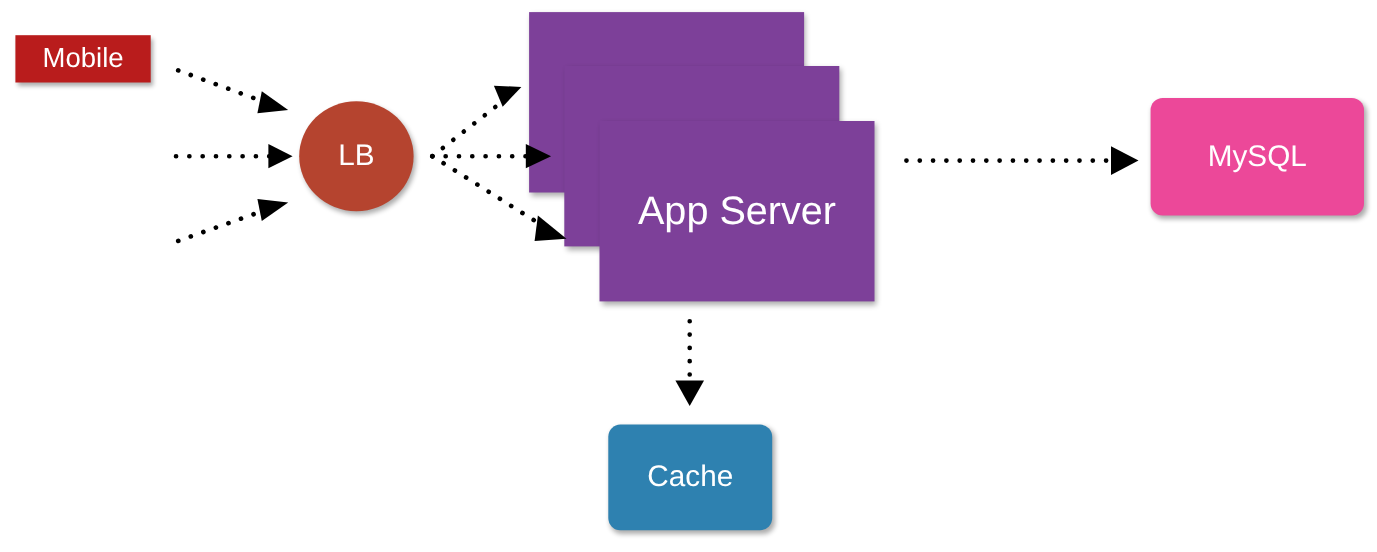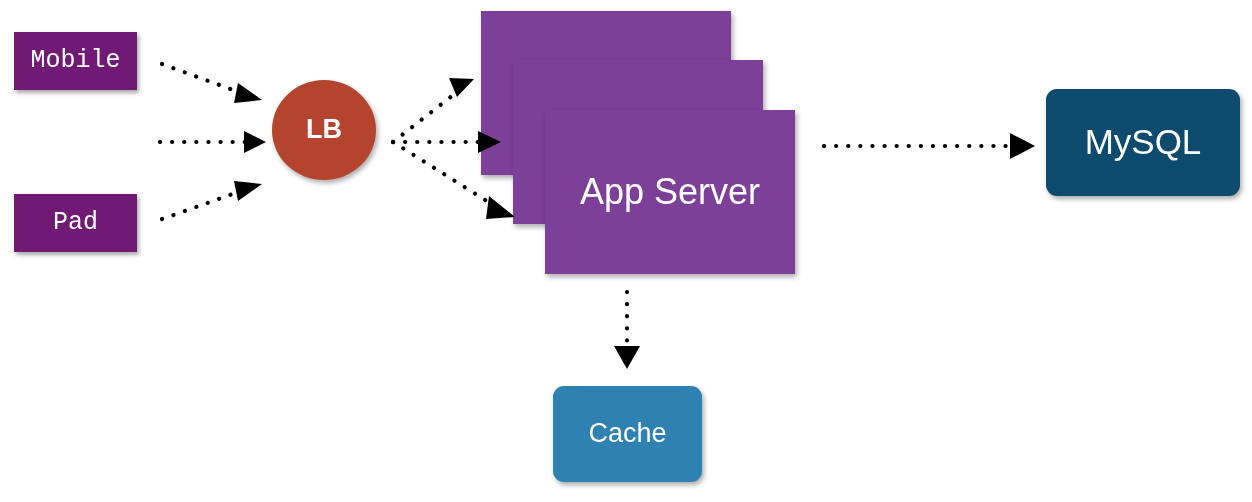--- a/index.html
+++ b/index.html
@@ -31,42 +31,40 @@
     user-select: none;
   }
   .node-label {
     display: block;
     white-space: nowrap;
   }
 
   
   .client {
     width: 123px;
-    height: 58px;
-    background: #701a75;
+    height: 43px;
+    background: #b91c1c;
     border-radius: 0;
     font-size: 25px;
     box-shadow: 2px 3px 4px rgba(0,0,0,0.33);
-    font-family: Liberation Mono, monospace;
   }
   #client-mobile { left: 14px; top: 32px; }
   #client-pc     { left: 14px; top: 113px; }
   #client-pad    { left: 14px; top: 194px; }
 
   
   #node-lb {
     left: 272px;
-    top: 80px;
+    top: 92px;
     width: 104px;
     height: 100px;
     border-radius: 50%;
     background: #b5442f;
     font-size: 27px;
     box-shadow: 2px 3px 5px rgba(0,0,0,0.33);
-    font-weight: bold;
   }
 
   
   .appserver {
     width: 250px;
     height: 164px;
     background: #7d4099;
     border-radius: 0;
     font-size: 36px;
     box-shadow: 2px 3px 5px rgba(0,0,0,0.33);
@@ -75,22 +73,22 @@
   #app-server-2 { left: 513px; top: 60px;  z-index: 4; }
   #app-server-3 { left: 545px; top: 110px; z-index: 5; }
 
   
   #node-mysql {
     left: 1046px;
     top: 89px;
     width: 194px;
     height: 107px;
     border-radius: 11px;
-    background: #0c4a6e;
-    font-size: 35px;
+    background: #ec4899;
+    font-size: 27px;
     box-shadow: 2px 3px 5px rgba(0,0,0,0.33);
   }
   #node-cache {
     left: 553px;
     top: 386px;
     width: 149px;
     height: 96px;
     border-radius: 11px;
     background: #2e81b0;
     font-size: 27px;
@@ -162,23 +160,20 @@
       <line class="edge-line" x1="627" y1="292" x2="627" y2="348"></line>
       <polygon class="edge-head" points="614,346 640,346 627,369"></polygon>
     </g>
   </svg>
 
   <div class="node client" id="client-mobile">
     <span class="node-label">Mobile</span>
   </div>
 
 
-  <div class="node client" id="client-pad">
-    <span class="node-label">Pad</span>
-  </div>
 
   <div class="node" id="node-lb">
     <span class="node-label">LB</span>
   </div>
 
   <div class="node appserver" id="app-server-1">
     <span class="node-label">App Server</span>
   </div>
 
   <div class="node appserver" id="app-server-2">

